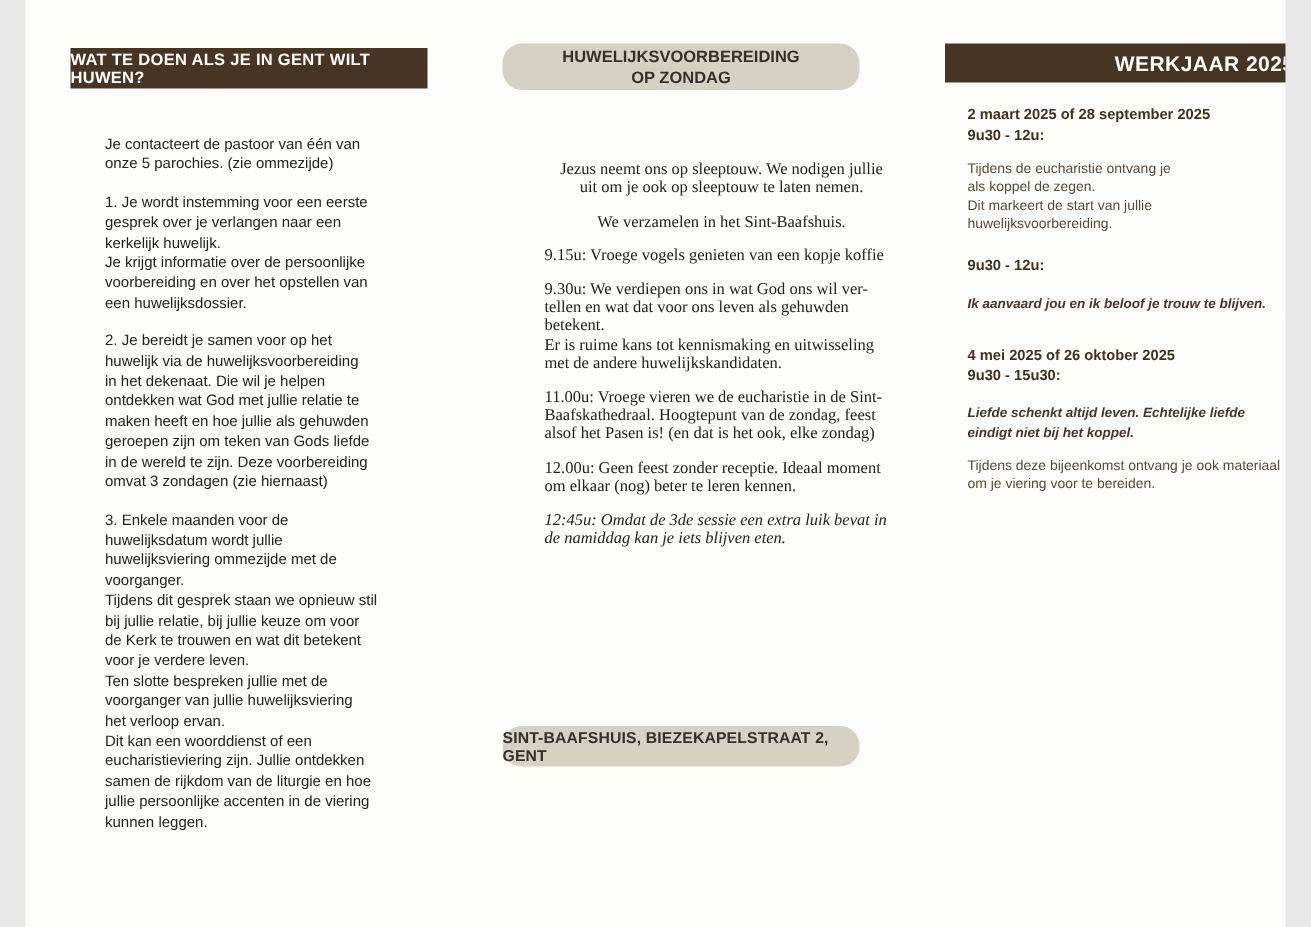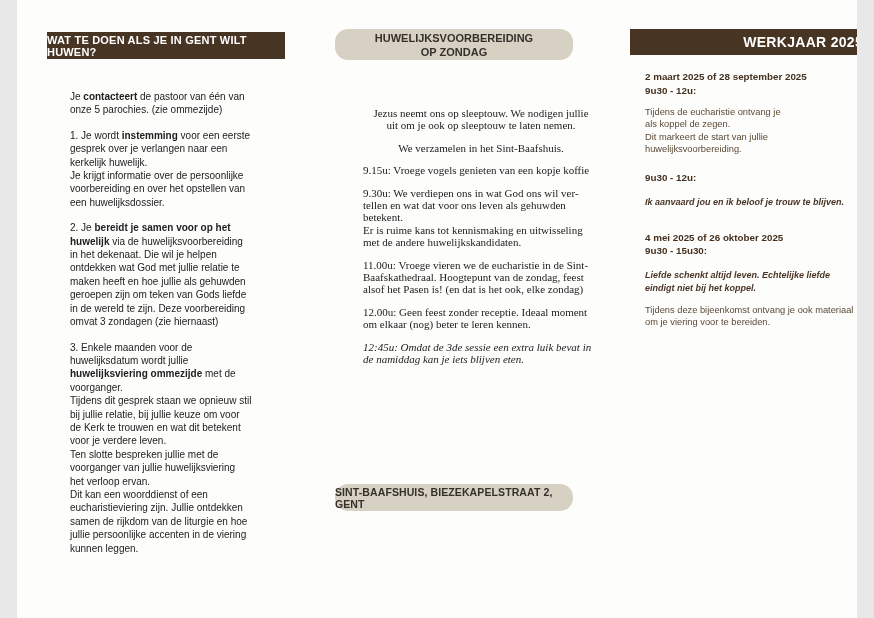--- a/index.html
+++ b/index.html
@@ -16,21 +16,21 @@
   .bar{display:flex; align-items:center; box-sizing:border-box;}
   .bar.brown{background:var(--brown); color:var(--white);}
   .bar.beige{background:var(--beige); color:#35302a;border-radius:13px;}
   .pre{white-space:pre-line;}
 
   
   .col-left{position:absolute; left:30px; top:32px; width:238px;}
   .left-bar{height:27px; justify-content:center; font-weight:bold; font-size:11px; letter-spacing:.2px;}
   .left-body{margin:31px 0 0 23px; width:225px; font-size:10px; line-height:13.4px; color:var(--ink);}
   .left-body p{margin:0 0 12px; white-space:pre-line;}
-  .left-body b{font-weight:bold;}
+  .left-body b{font-weight:normal;}
 
   
   .col-mid{position:absolute; left:318px; top:29px; width:238px;}
   .mid-bar{height:31px; justify-content:center; text-align:center; font-weight:bold; font-size:11px; line-height:14px;}
   .mid-body{margin:47px 0 0 28px; width:236px; font-size:11px; line-height:12.4px; color:var(--ink);font-family:Liberation Serif, serif;}
   .mid-body p{margin:0 0 10px; white-space:pre-line;}
   .mid-body p.center{text-align:center;}
   .mid-body p.italic{font-style:italic;}
   .mid-footer{position:absolute; left:318px; top:484px; width:238px; height:27px;
     justify-content:center; font-weight:bold; font-size:10.5px; letter-spacing:.1px;}

